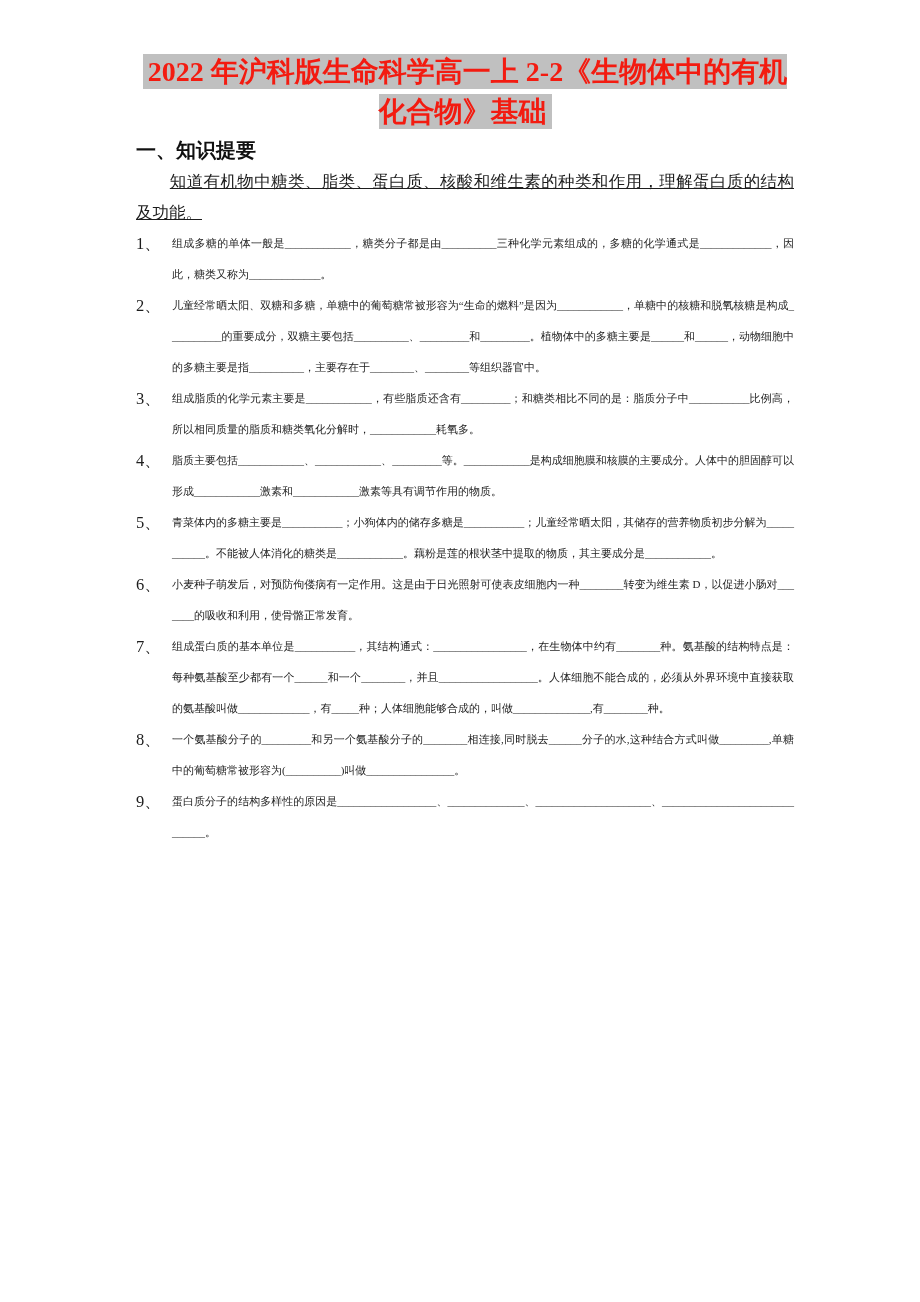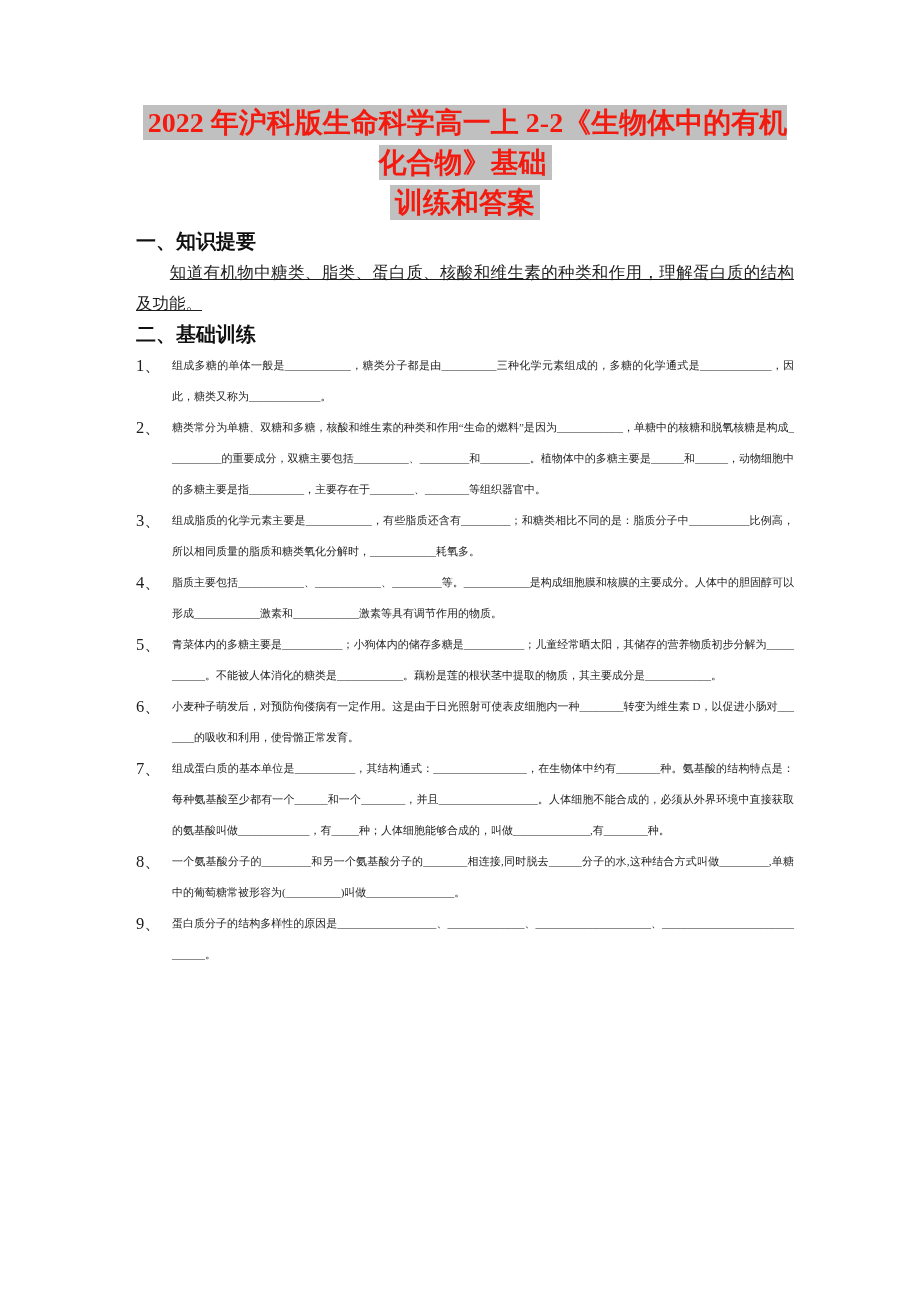--- a/index.html
+++ b/index.html
@@ -11,21 +11,21 @@
     width: 920px;
     height: 1302px;
     overflow: hidden;
     color: #1d1d1d;
     font-family: "Liberation Serif", "DejaVu Serif", serif;
   }
   .page {
     box-sizing: border-box;
     width: 920px;
     height: 1302px;
-    padding: 103px 126px 0 136px;
+    padding: 52px 126px 0 136px;
   }
   .doc-title {
     text-align: center;
     font-weight: bold;
     font-size: 28px;
     line-height: 40px;
     color: #f31b10;
     margin: 0 0 3px 0;
   }
   .title-row { margin: 0; }
@@ -68,39 +68,37 @@
     word-break: break-all;
   }
 </style>
 </head>
 <body>
 
 <div class="page">
 
   <h1 class="doc-title">
     <div class="title-row"><span class="hl">2022 年沪科版生命科学高一上 2-2《生物体中的有机化合物》基础</span></div>
-    <div class="title-row"><span class="hl">训练和答案</span></div>
   </h1>
 
   <h2 class="sec-heading">一、知识提要</h2>
 
   <p class="intro">知道有机物中糖类、脂类、蛋白质、核酸和维生素的种类和作用，理解蛋白质的结构及功能。</p>
 
-  <h2 class="sec-heading">二、基础训练</h2>
 
   <div class="qlist">
 
     <div class="q">
       <span class="qnum">1、</span>
       <span class="qtext">组成多糖的单体一般是____________，糖类分子都是由__________三种化学元素组成的，多糖的化学通式是_____________，因此，糖类又称为_____________。</span>
     </div>
 
     <div class="q">
       <span class="qnum">2、</span>
-      <span class="qtext">糖类常分为单糖、双糖和多糖，核酸和维生素的种类和作用“生命的燃料”是因为____________，单糖中的核糖和脱氧核糖是构成__________的重要成分，双糖主要包括__________、_________和_________。植物体中的多糖主要是______和______，动物细胞中的多糖主要是指__________，主要存在于________、________等组织器官中。</span>
+      <span class="qtext">儿童经常晒太阳、双糖和多糖，单糖中的葡萄糖常被形容为“生命的燃料”是因为____________，单糖中的核糖和脱氧核糖是构成__________的重要成分，双糖主要包括__________、_________和_________。植物体中的多糖主要是______和______，动物细胞中的多糖主要是指__________，主要存在于________、________等组织器官中。</span>
     </div>
 
     <div class="q">
       <span class="qnum">3、</span>
       <span class="qtext">组成脂质的化学元素主要是____________，有些脂质还含有_________；和糖类相比不同的是：脂质分子中___________比例高，所以相同质量的脂质和糖类氧化分解时，____________耗氧多。</span>
     </div>
 
     <div class="q">
       <span class="qnum">4、</span>
       <span class="qtext">脂质主要包括____________、____________、_________等。____________是构成细胞膜和核膜的主要成分。人体中的胆固醇可以形成____________激素和____________激素等具有调节作用的物质。</span>

